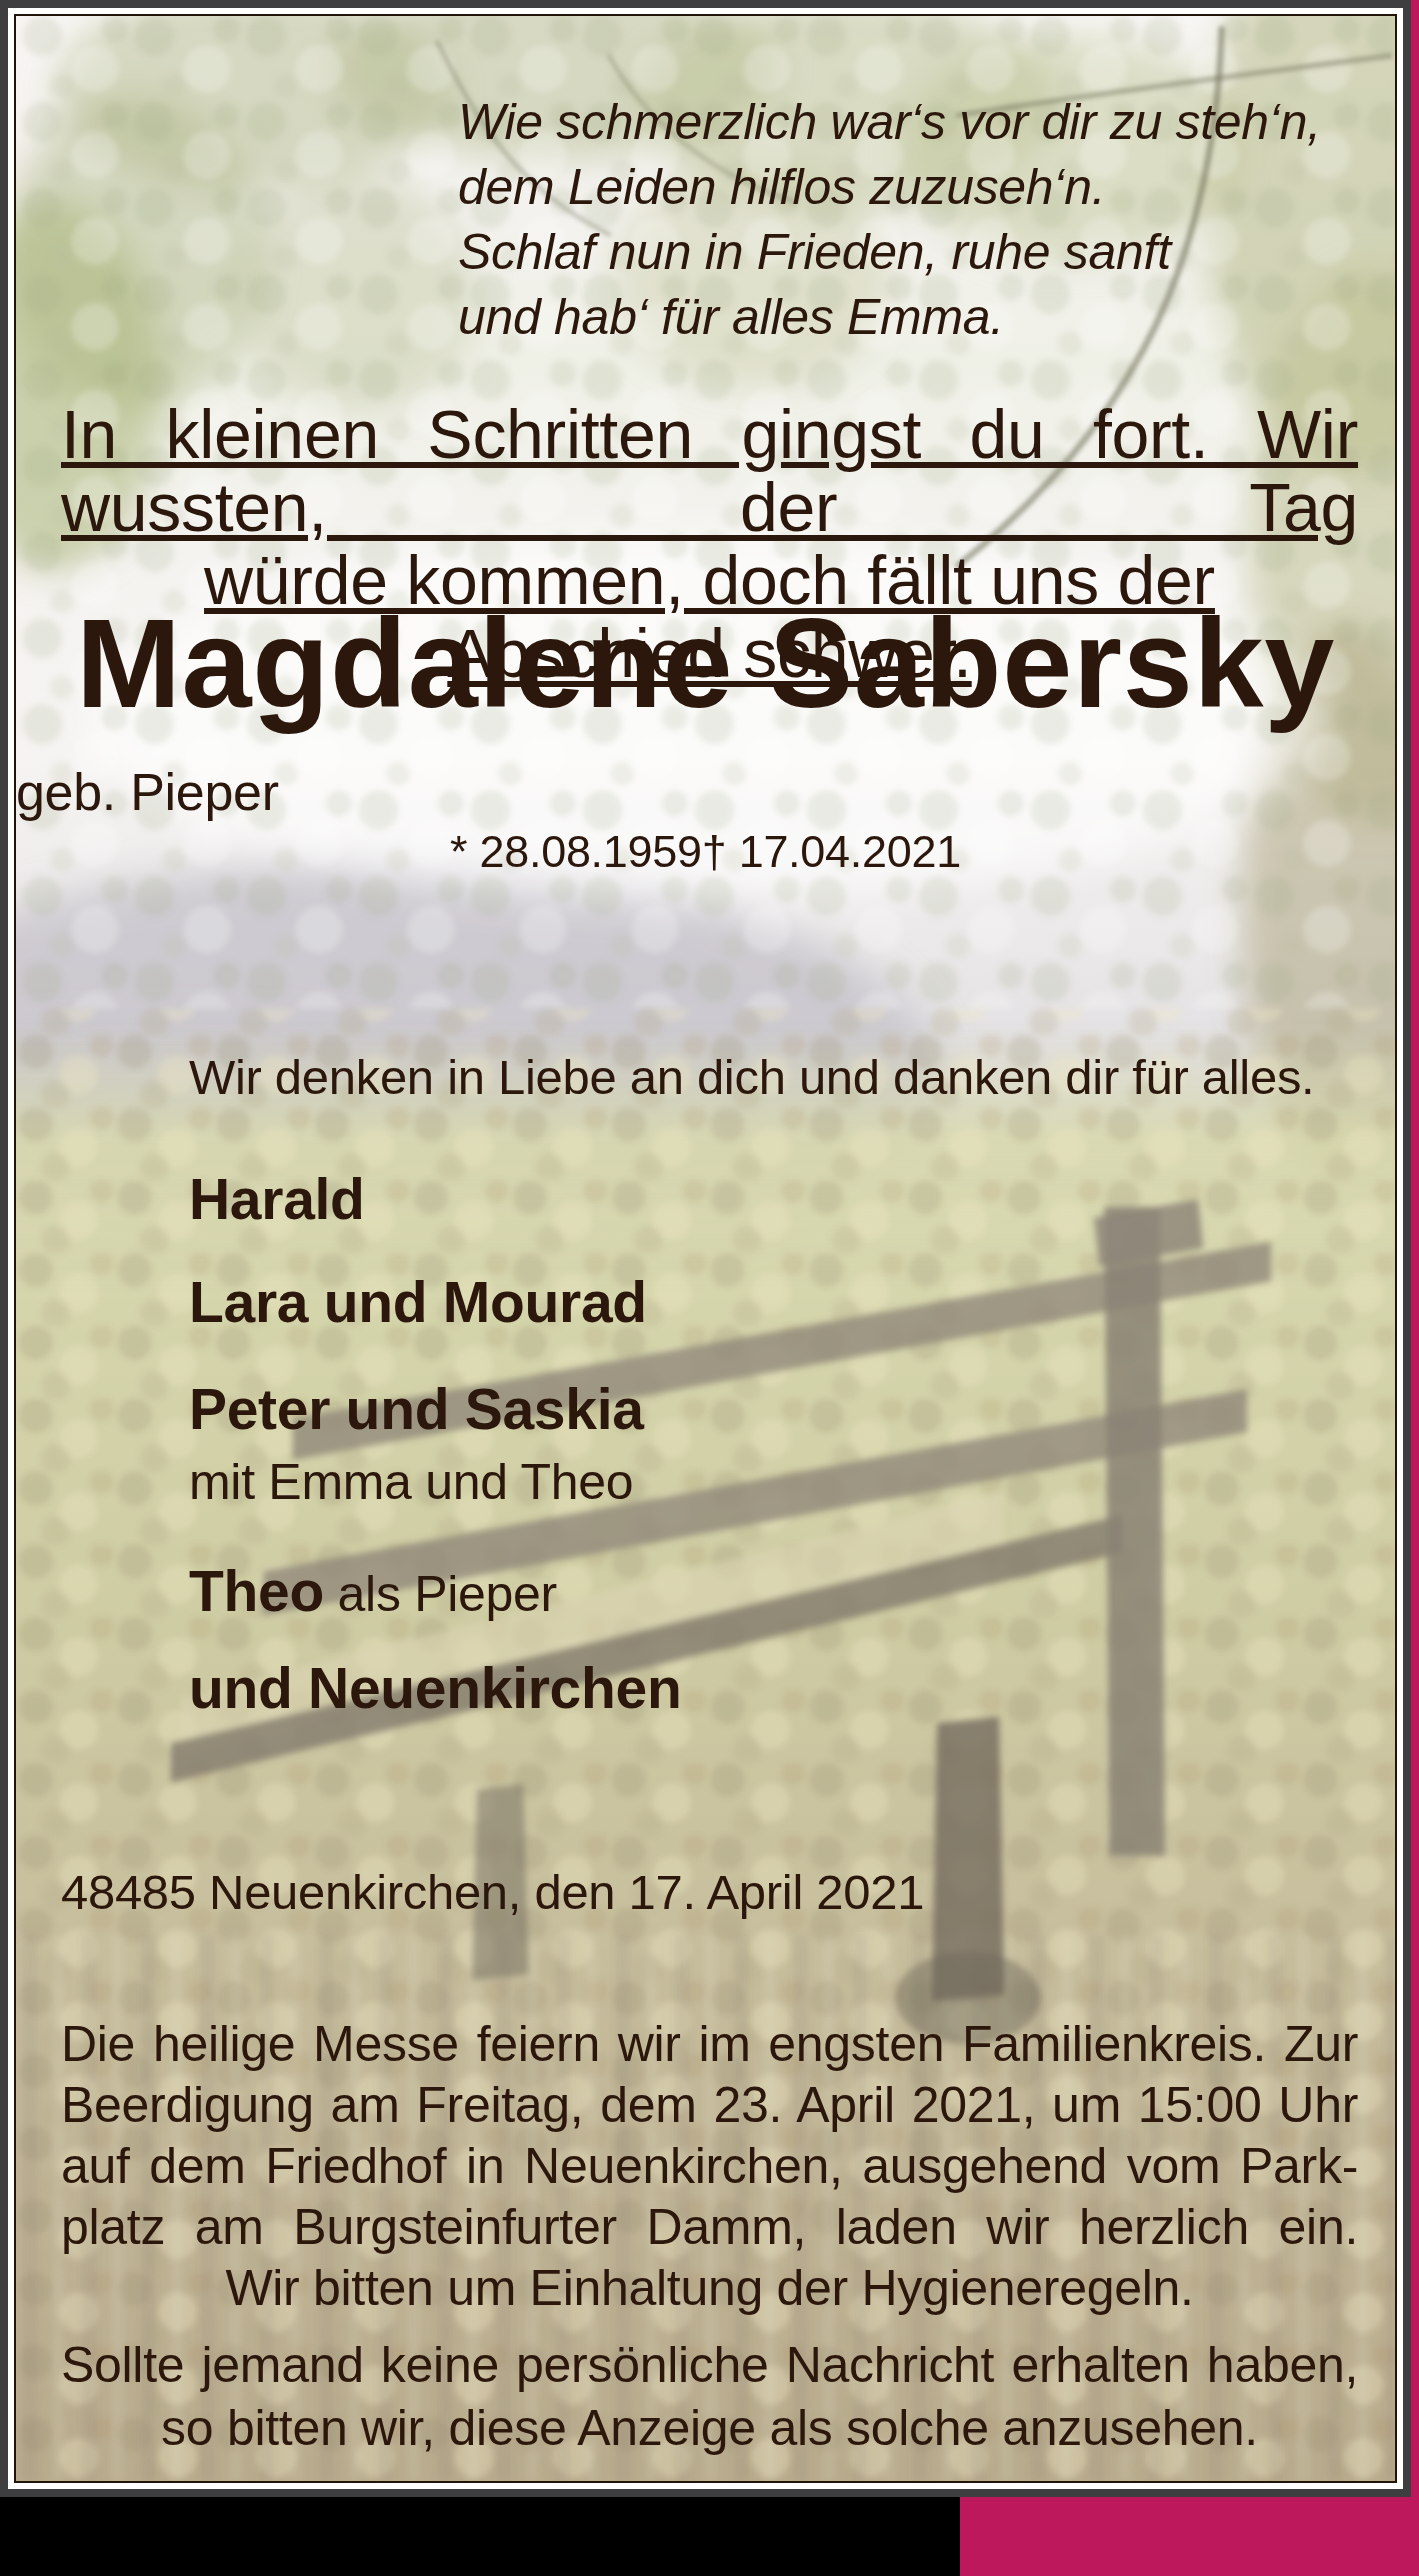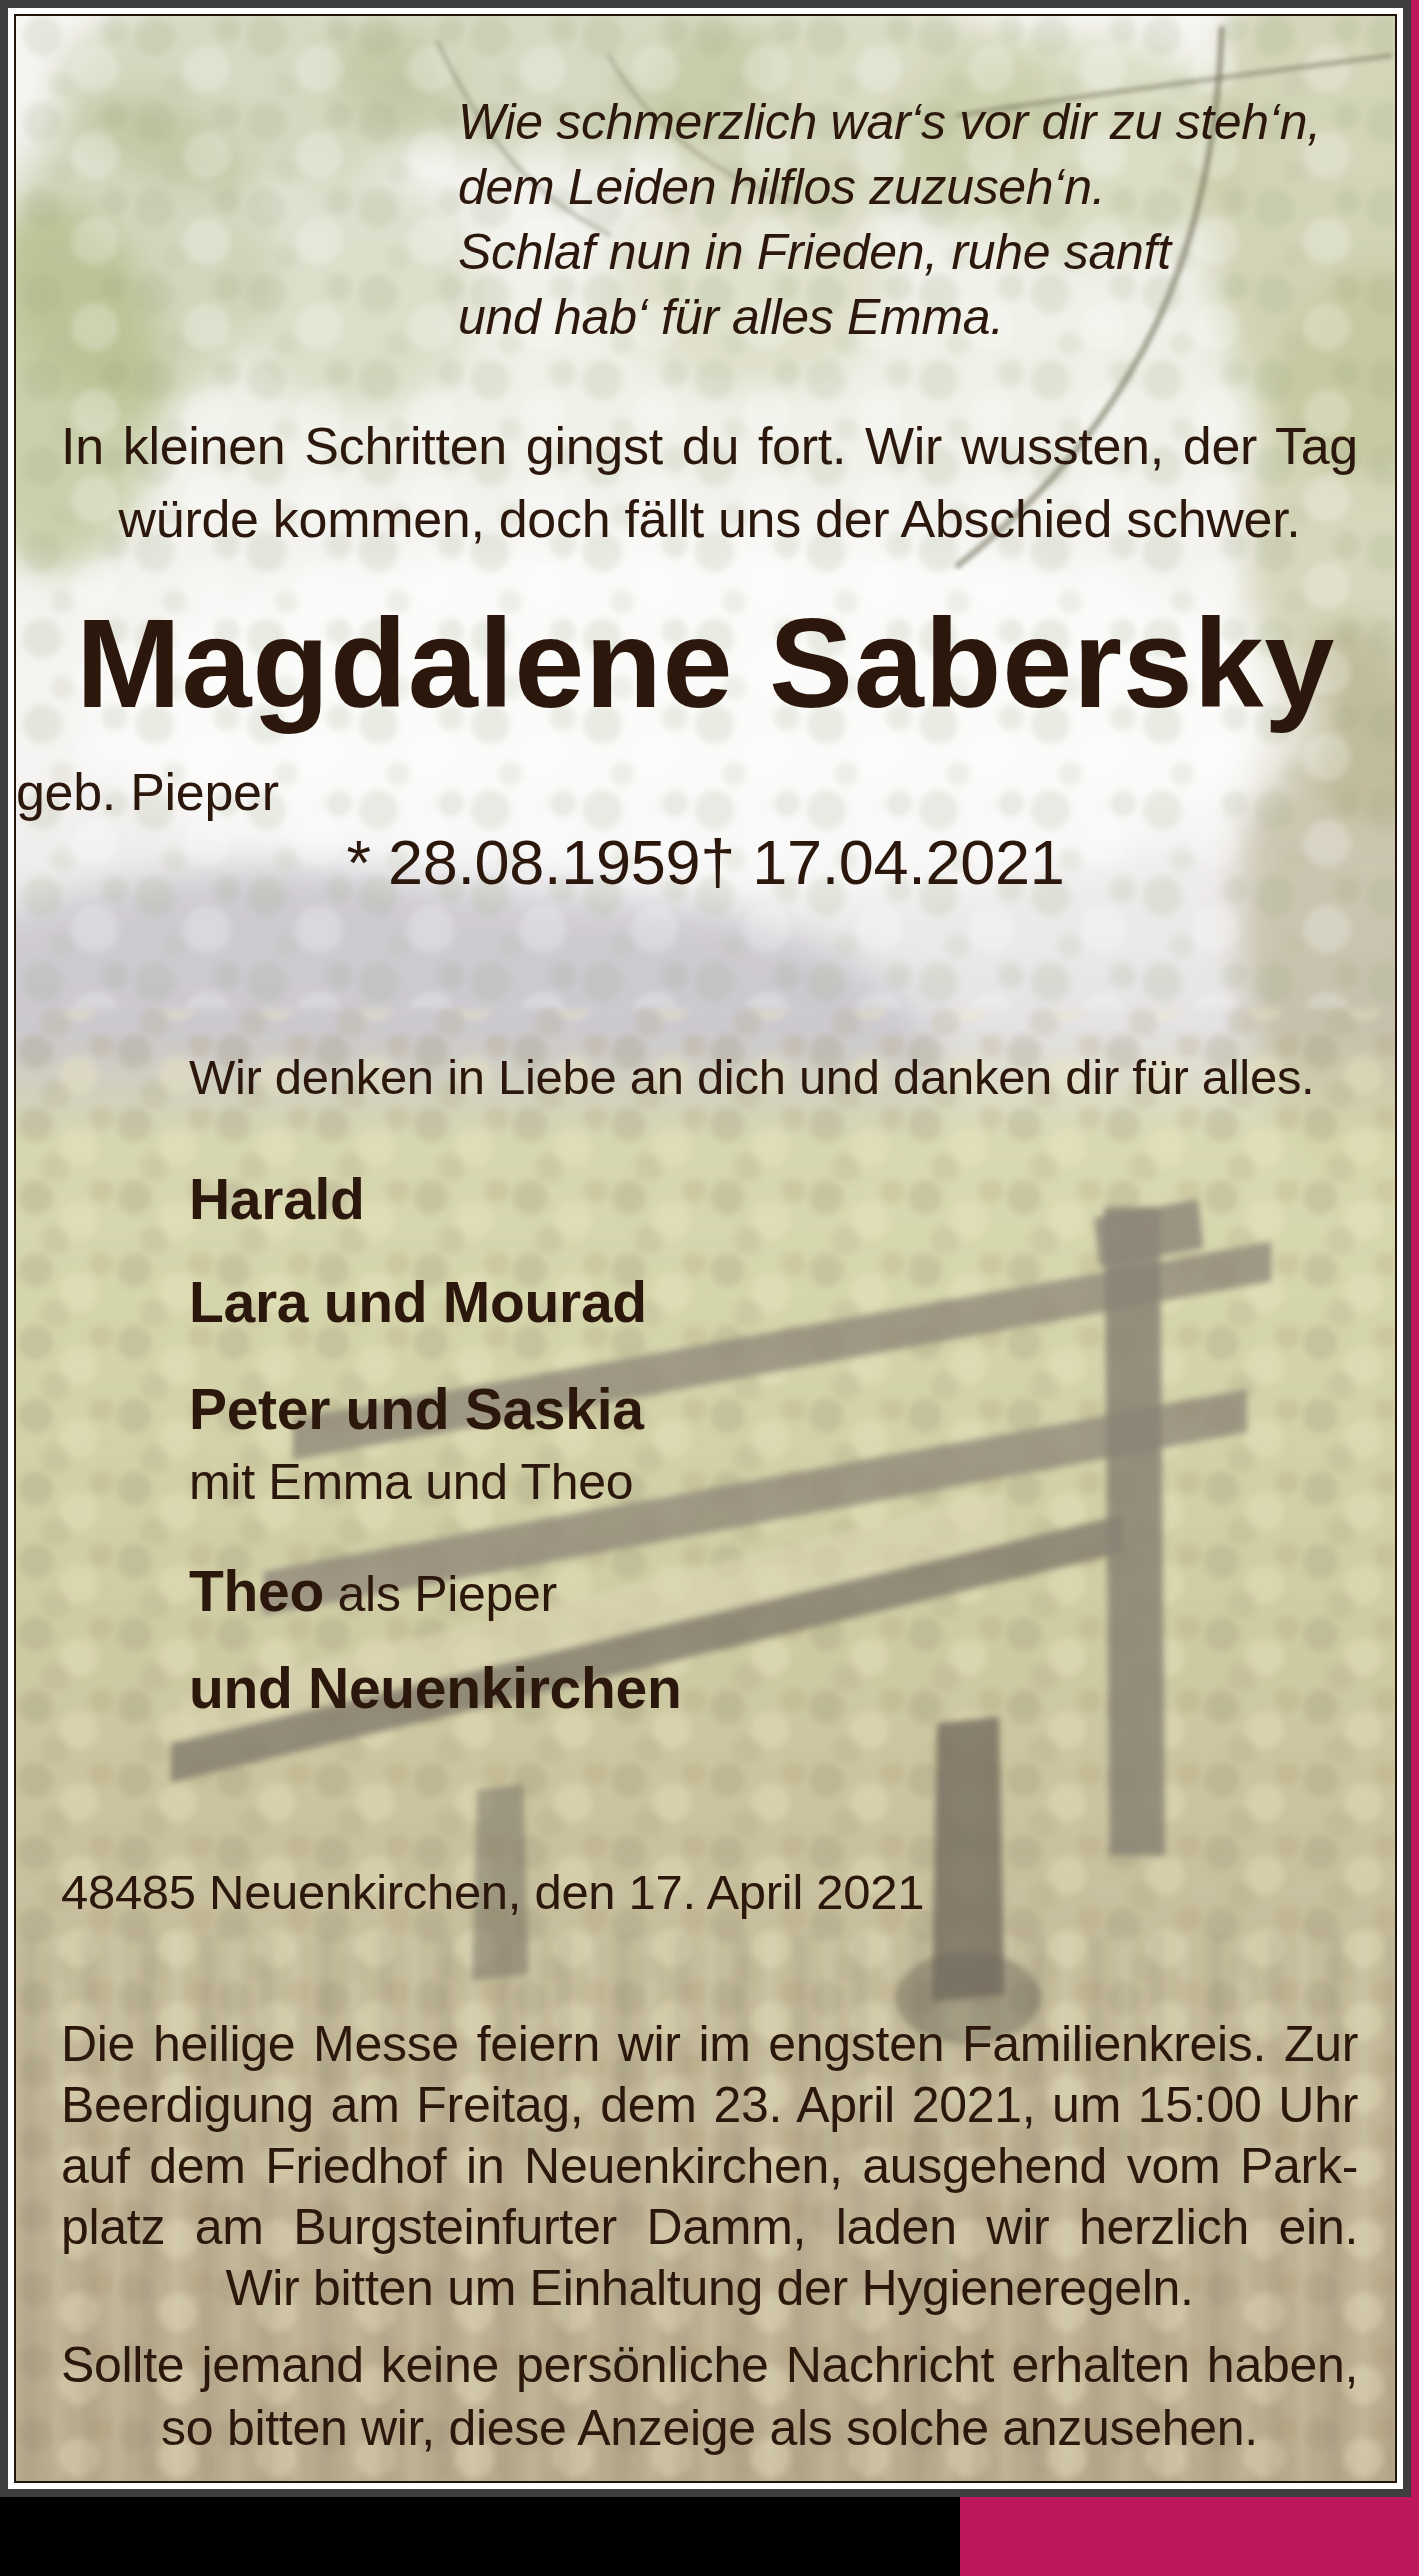--- a/index.html
+++ b/index.html
@@ -5,27 +5,27 @@
   html,body{margin:0;padding:0;background:#ffffff;}
   .page{position:relative;width:1419px;height:2576px;background:#be185d;overflow:hidden;
         font-family:"Liberation Sans","DejaVu Sans",sans-serif;color:#2b170b;}
   .frame{position:absolute;left:0;top:0;width:1411px;height:2497px;box-sizing:border-box;
          border:8.6px solid #3e3e40;background:#ffffff;}
   .photo{position:absolute;left:6px;top:6px;right:6px;bottom:6px;border:2px solid #211509;
          overflow:hidden;background:#f3f2ef;}
   .bg{position:absolute;left:0;top:0;width:100%;height:100%;display:block;}
   .txt{position:absolute;letter-spacing:-0.3px;white-space:normal;}
   .verse{left:442px;top:74px;font-size:50px;line-height:65px;font-style:italic;}
-  .intro{left:45px;top:394px;width:1297px;font-size:52px;line-height:73px;}
+  .intro{left:45px;top:382px;width:1297px;font-size:68px;line-height:73px;text-decoration:underline;}
   .jline{text-align:justify;text-align-last:justify;}
   .lline{text-align:center;}
   .name{left:0;top:585px;width:100%;text-align:center;font-size:126px;font-weight:700;
         letter-spacing:0.7px;line-height:1;}
   .birth{left:0;top:746px;width:100%;font-size:52px;}
-  .dates{left:0;top:810px;width:100%;display:flex;justify-content:center;font-size:63px;text-align:center;}
+  .dates{left:0;top:810px;width:100%;display:flex;justify-content:center;font-size:45px;text-align:center;}
   .tribute{left:173px;top:1033px;font-size:49px;}
   .mourner{left:173px;font-size:57px;font-weight:700;}
   .mourner .reg{font-weight:400;font-size:50px;}
   .m1{top:1150px}.m2{top:1253px}.m3{top:1360px}
   .m4{top:1437px;font-weight:400;font-size:50px}
   .m5{top:1542px}.m6{top:1639px}
   .city{left:45px;top:1848px;font-size:49px;}
   .announce{left:45px;top:1998px;width:1297px;font-size:50px;line-height:61px;}
   .closing{left:45px;top:2318px;width:1297px;font-size:50px;line-height:63px;}
   .redaction{position:absolute;left:0;top:2497px;width:960px;height:79px;background:#000000;}

